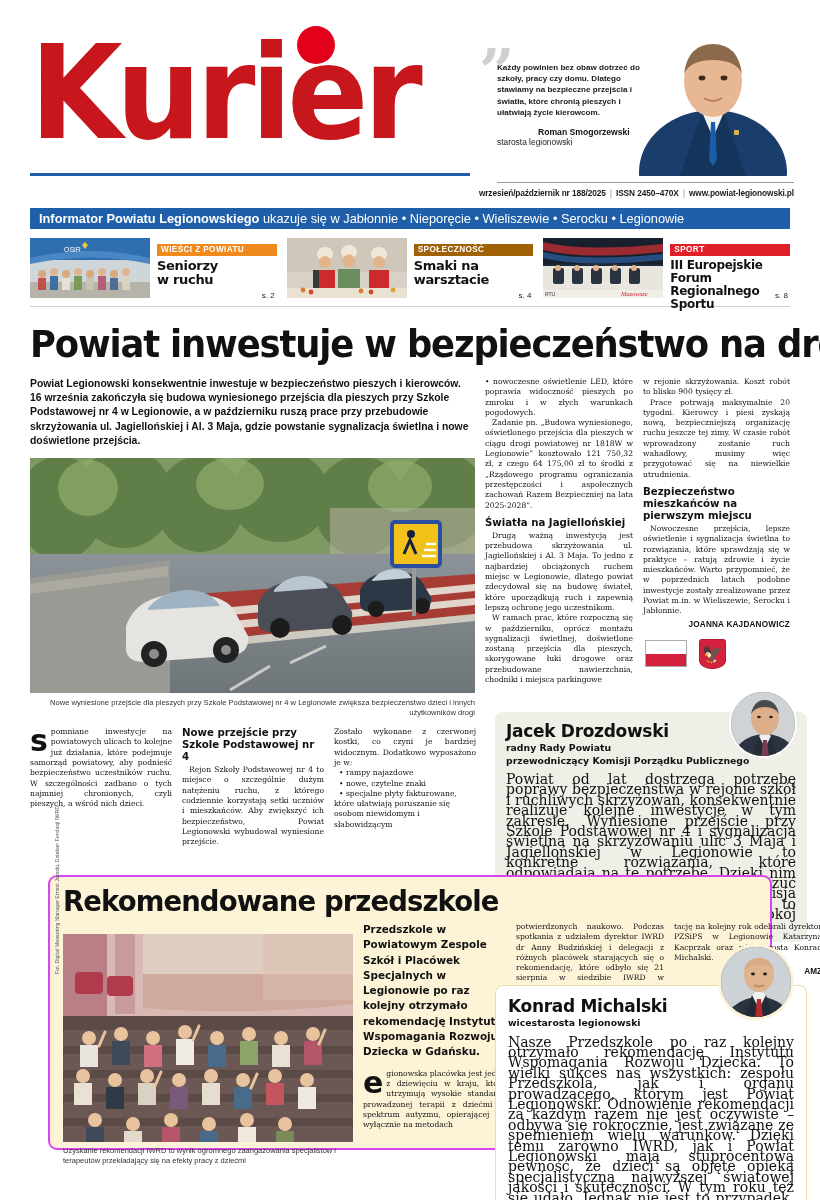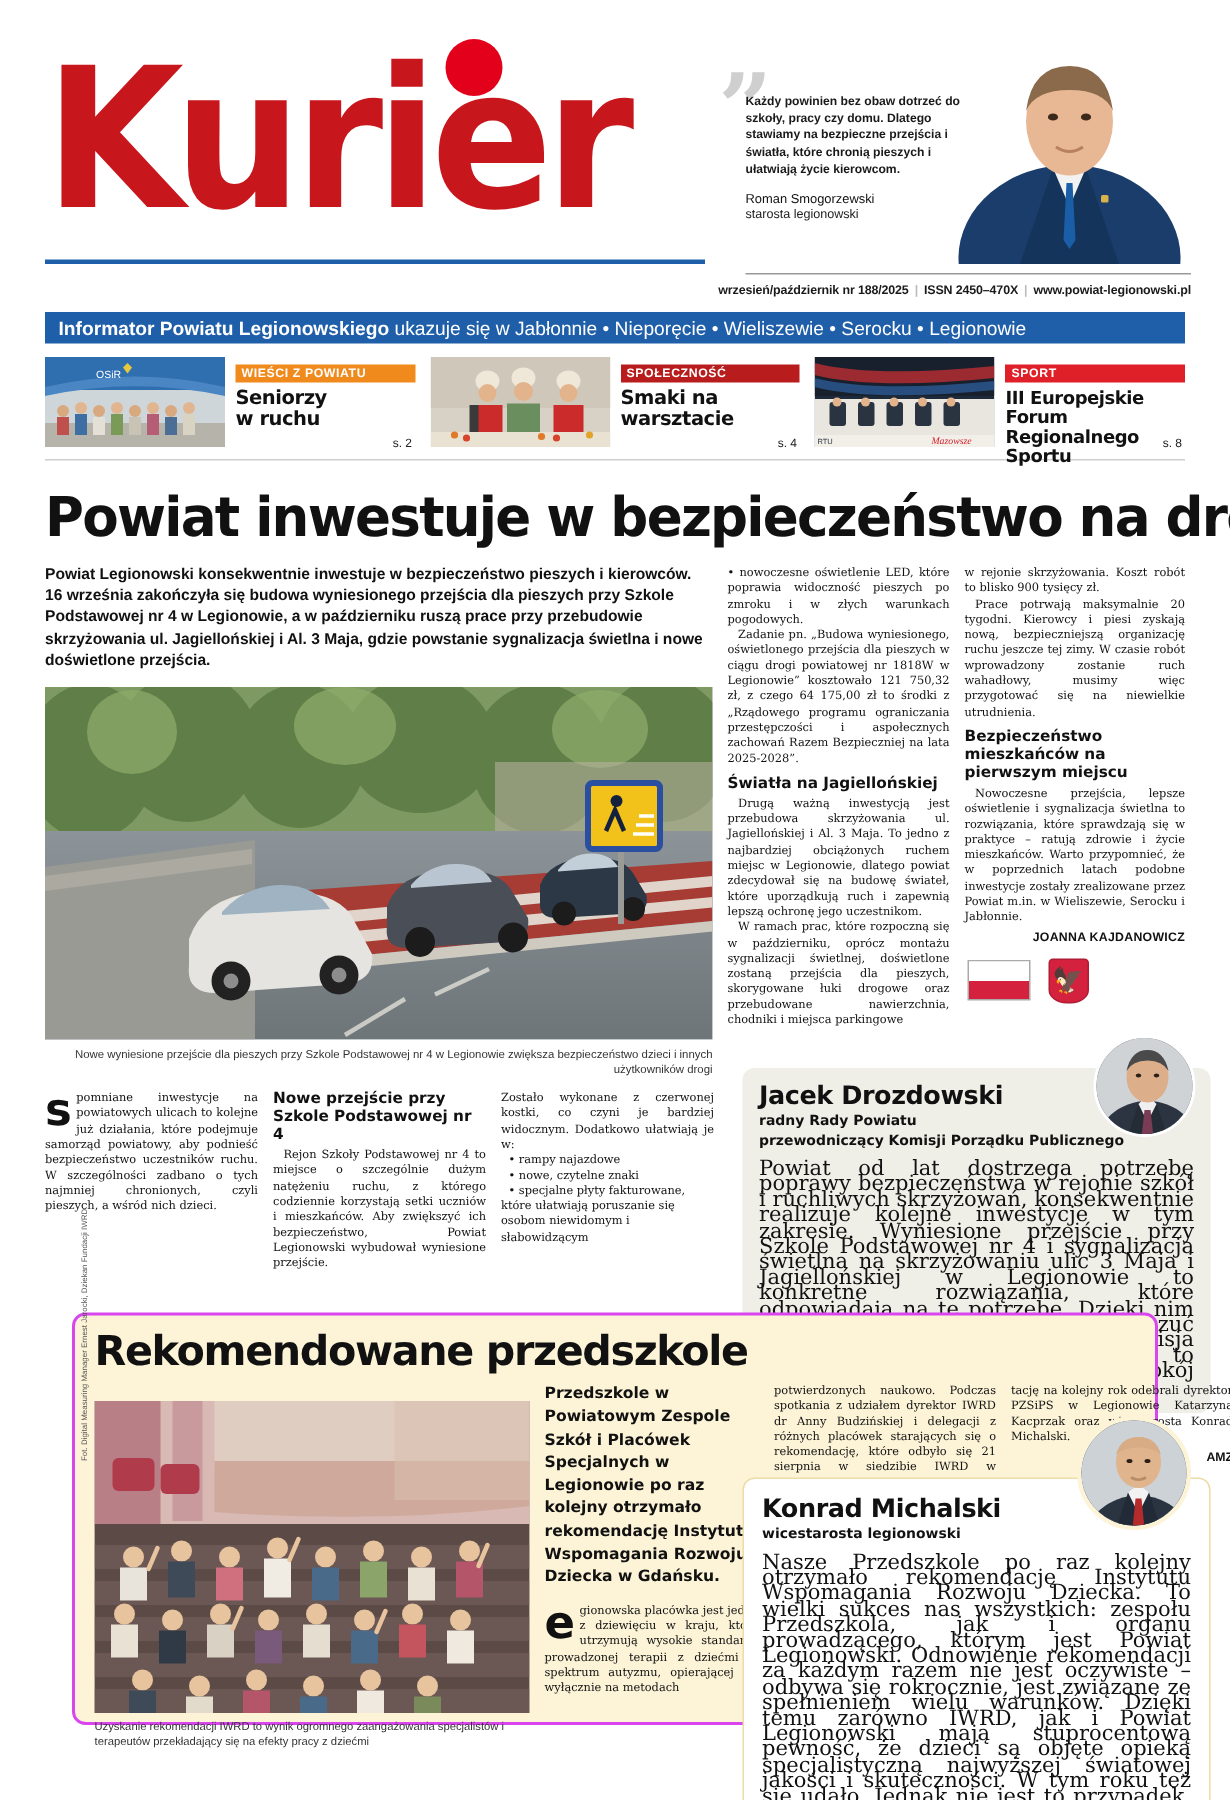--- a/index.html
+++ b/index.html
@@ -61,22 +61,23 @@
     font-size: 8.1px;
     line-height: 11.2px;
     font-weight: bold;
     color: #1a1a1a;
     position: relative;
     z-index: 2;
   }
   .quote-name {
     margin-top: 9px;
     font-size: 8.6px;
-    font-weight: normal;
-    color: #111;
+    font-weight: bold;
+    color: #111;
+    margin-left: 41px;
   }
   .quote-role { font-size: 8.4px; color: #222; }
 
   .portrait-starosta {
     position: absolute;
     right: 22px; top: 26px;
     width: 180px; height: 150px;
     overflow: hidden;
   }
   .banner-rule {
@@ -437,21 +438,21 @@
           </g>
           <rect x="0" y="50" width="120" height="10" fill="#e9e2d2"></rect>
           <circle cx="16" cy="52" r="2.4" fill="#e07a2a"></circle>
             <circle cx="24" cy="54" r="2.4" fill="#d6452a"></circle>
           <circle cx="74" cy="53" r="2.4" fill="#e07a2a"></circle>
             <circle cx="84" cy="54" r="2.4" fill="#d6452a"></circle>
           <circle cx="106" cy="52" r="2.4" fill="#e0a42a"></circle>
         </svg>
       </div>
       <div class="teaser-body">
-        <span class="teaser-cat" style="background:#b91c1c">SPOŁECZNOŚĆ</span>
+        <span class="teaser-cat" style="background:#a16207">SPOŁECZNOŚĆ</span>
         <div class="teaser-title" style="white-space:pre-line">Smaki na
 warsztacie</div>
         <div class="teaser-page">s. 4</div>
       </div>
     </div>
 
     <div class="teaser" style="padding-right:0">
       <div class="teaser-thumb">
         <svg width="120" height="60" viewBox="0 0 120 60" preserveAspectRatio="none" aria-hidden="true">
           <rect width="120" height="60" fill="#1d2a3a"></rect>
@@ -584,21 +585,21 @@
 
       <div class="subcols">
         <div class="subcol">
           <p class="news noind dropcap">spomniane inwestycje na powiatowych ulicach to kolejne już działania, które podejmuje samorząd powiatowy, aby podnieść bezpieczeństwo uczestników ruchu. W szczególności zadbano o tych najmniej chronionych, czyli pieszych, a wśród nich dzieci.</p>
         </div>
         <div class="subcol">
           <div class="subhead">Nowe przejście przy Szkole Podstawowej nr 4</div>
           <p class="news">Rejon Szkoły Podstawowej nr 4 to miejsce o szczególnie dużym natężeniu ruchu, z którego codziennie korzystają setki uczniów i mieszkańców. Aby zwiększyć ich bezpieczeństwo, Powiat Legionowski wybudował wyniesione przejście.</p>
         </div>
         <div class="subcol">
-          <p class="news noind">Zostało wykonane z czerwonej kostki, co czyni je bardziej widocznym. Dodatkowo ułatwiają je w:</p>
+          <p class="news noind">Zostało wykonane z czerwonej kostki, co czyni je bardziej widocznym. Dodatkowo wyposażono je w:</p>
           <div class="bullets">
             <div>• rampy najazdowe</div>
             <div>• nowe, czytelne znaki</div>
             <div>• specjalne płyty fakturowane, które ułatwiają poruszanie się osobom niewidomym i słabowidzącym</div>
           </div>
         </div>
       </div>
     </div>
 
     <div class="col-mid">

